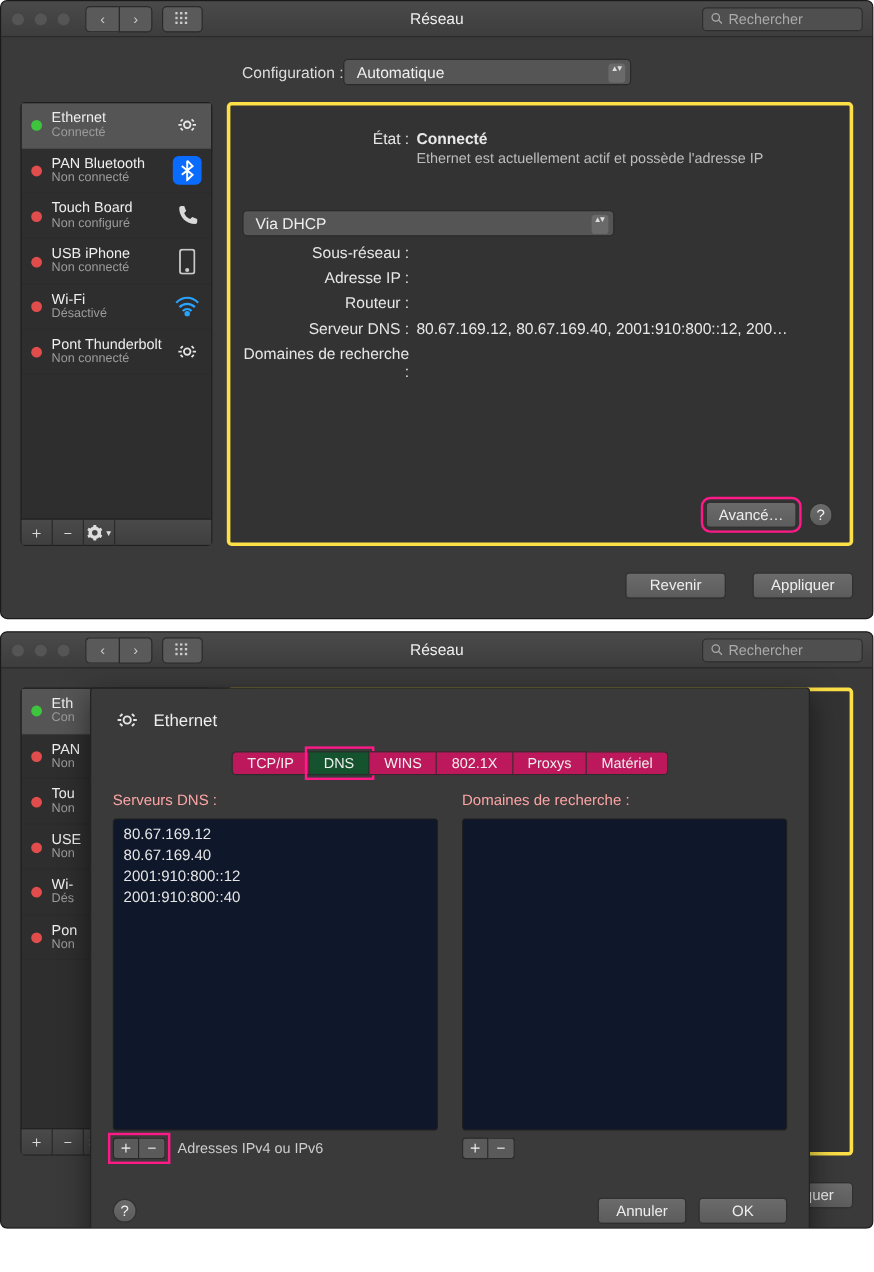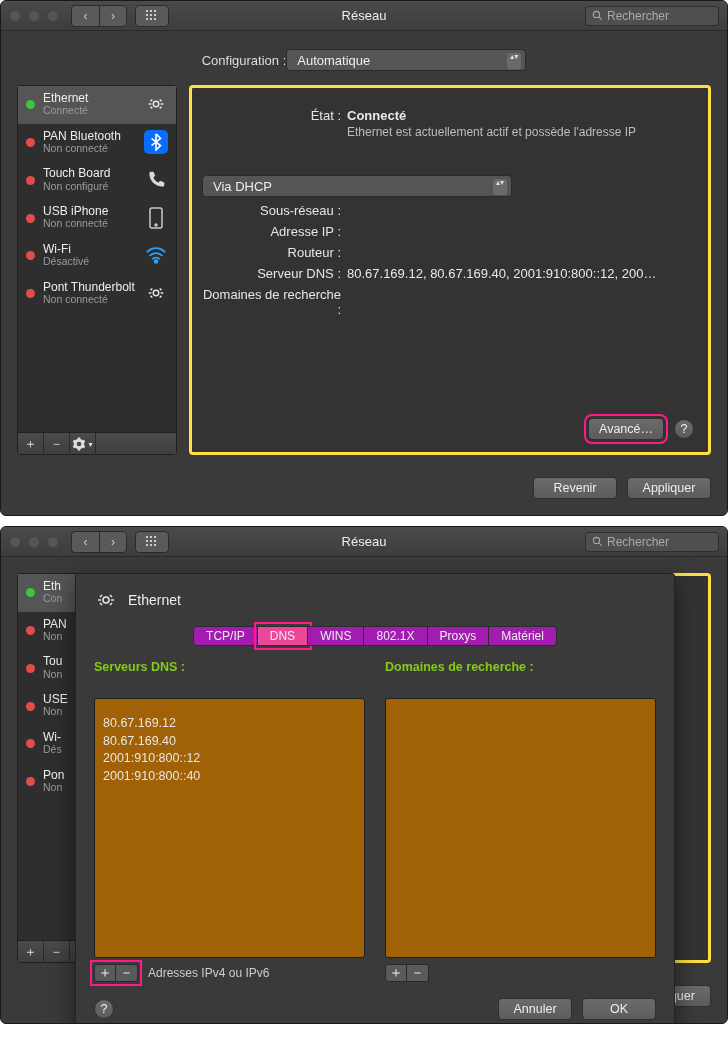--- a/index.html
+++ b/index.html
@@ -170,21 +170,21 @@
       border: 1px solid #303030;
       border-radius: 4px;
       color: #eee;
       height: 22px; padding: 0 14px;
       display: inline-flex; align-items: center; justify-content: center;
       font-size: 12.5px;
     }
     .helpbtn { width: 20px; height: 20px; border-radius: 50%; padding: 0; justify-content: center; }
 
     .footer {
-      display: flex; justify-content: flex-end; gap: 10px;
+      display: flex; justify-content: flex-end; gap: 22px;
       padding: 6px 16px 16px;
     }
 
     .highlight { outline: 2px solid #ff1a88; outline-offset: 2px; }
 
     
     .window2 { margin-top: 10px; position: relative; }
     .sheet {
       position: absolute;
       top: 46px; left: 74px;
@@ -198,40 +198,40 @@
     }
     .sheet-header {
       display: flex; align-items: center; gap: 10px;
       margin-bottom: 14px;
     }
 
     .tabs {
       display: flex; justify-content: center; margin-bottom: 14px;
     }
     .tab {
-      background: #a21caf;
+      background: #be185d;
       border: 1px solid #2c2c2c;
       height: 20px; padding: 0 12px;
       display: inline-flex; align-items: center;
       color: #eee; font-size: 12px;
     }
     .tab + .tab { border-left: none; }
     .tab:first-child { border-radius: 4px 0 0 4px; }
     .tab:last-child { border-radius: 0 4px 4px 0; }
-    .tab.active { background: #ec4899; }
+    .tab.active { background: #14532d; }
 
     .panes { display: flex; gap: 20px; }
     .pane { flex: 1; display: flex; flex-direction: column; }
-    .pane h4 { font-size: 12.5px; font-weight: 700; color: #84cc16; margin-bottom: 24px; }
+    .pane h4 { font-size: 12.5px; font-weight: 400; color: #fca5a5; margin-bottom: 8px; }
     .listbox {
       flex: 1;
-      background: #a16207;
+      background: #0f172a;
       border: 1px solid #1f1f1f;
       border-radius: 3px;
-      padding: 16px 8px;
+      padding: 4px 8px;
       min-height: 260px;
       color: #e6e6e6;
       font-size: 12.5px;
       line-height: 1.4;
       white-space: pre;
     }
     .pane-footer {
       display: flex; align-items: center; gap: 10px; margin-top: 6px;
     }
     .segbtn { display: inline-flex; }

